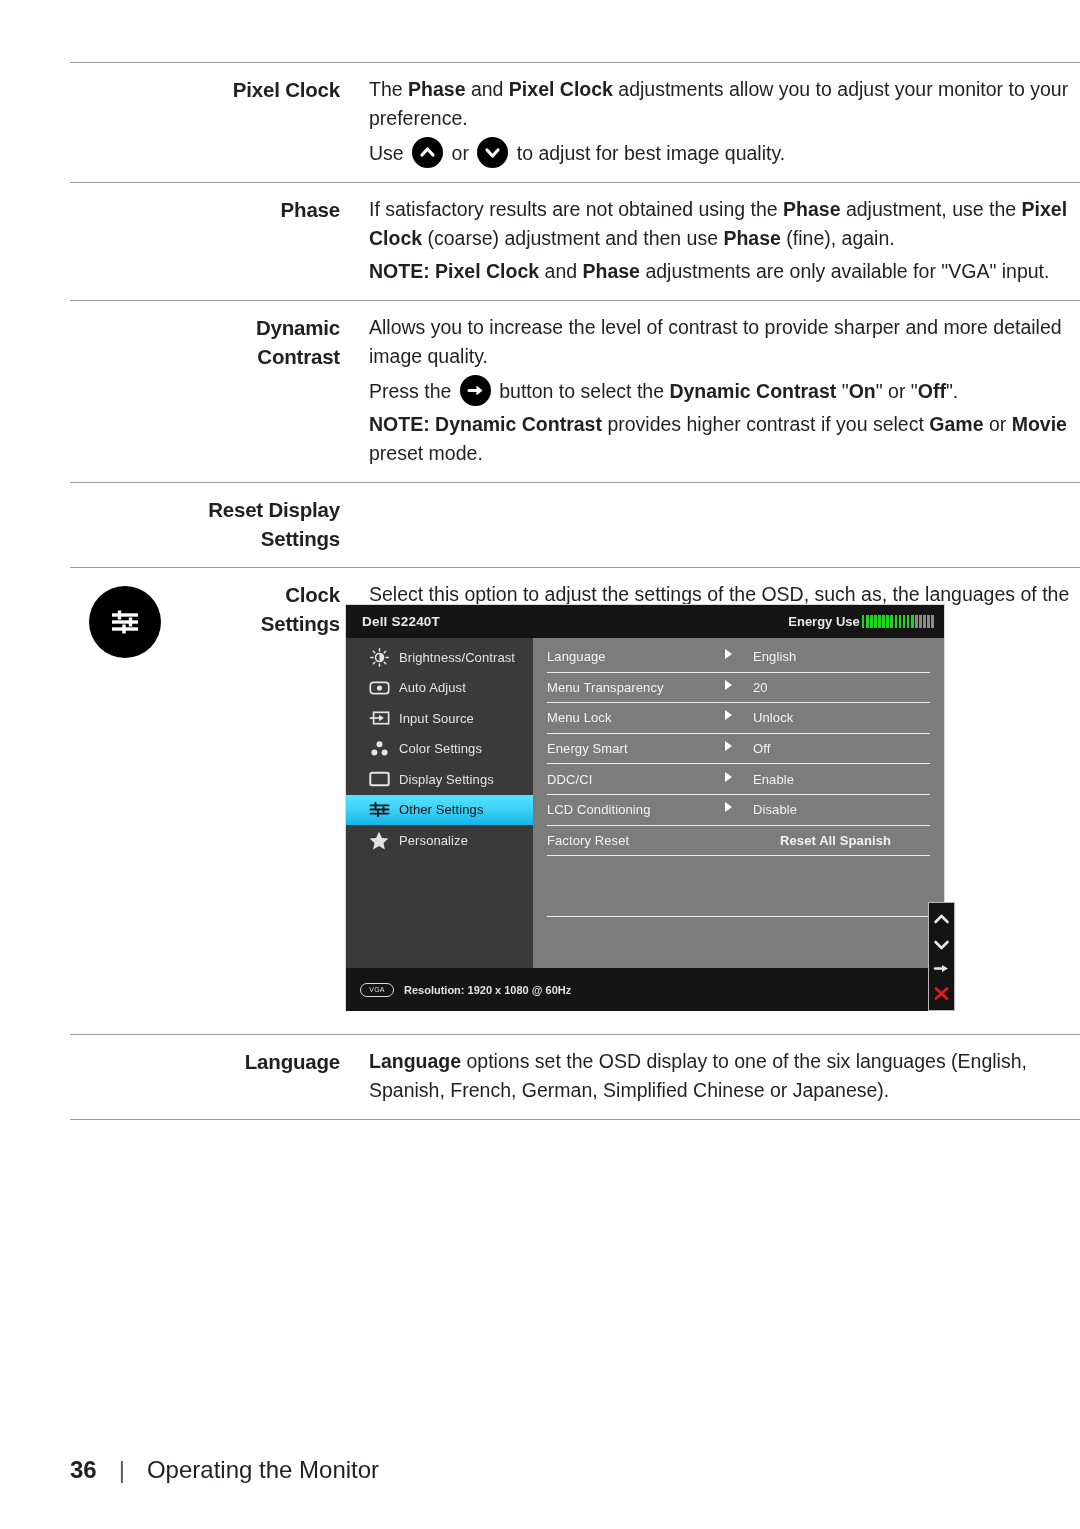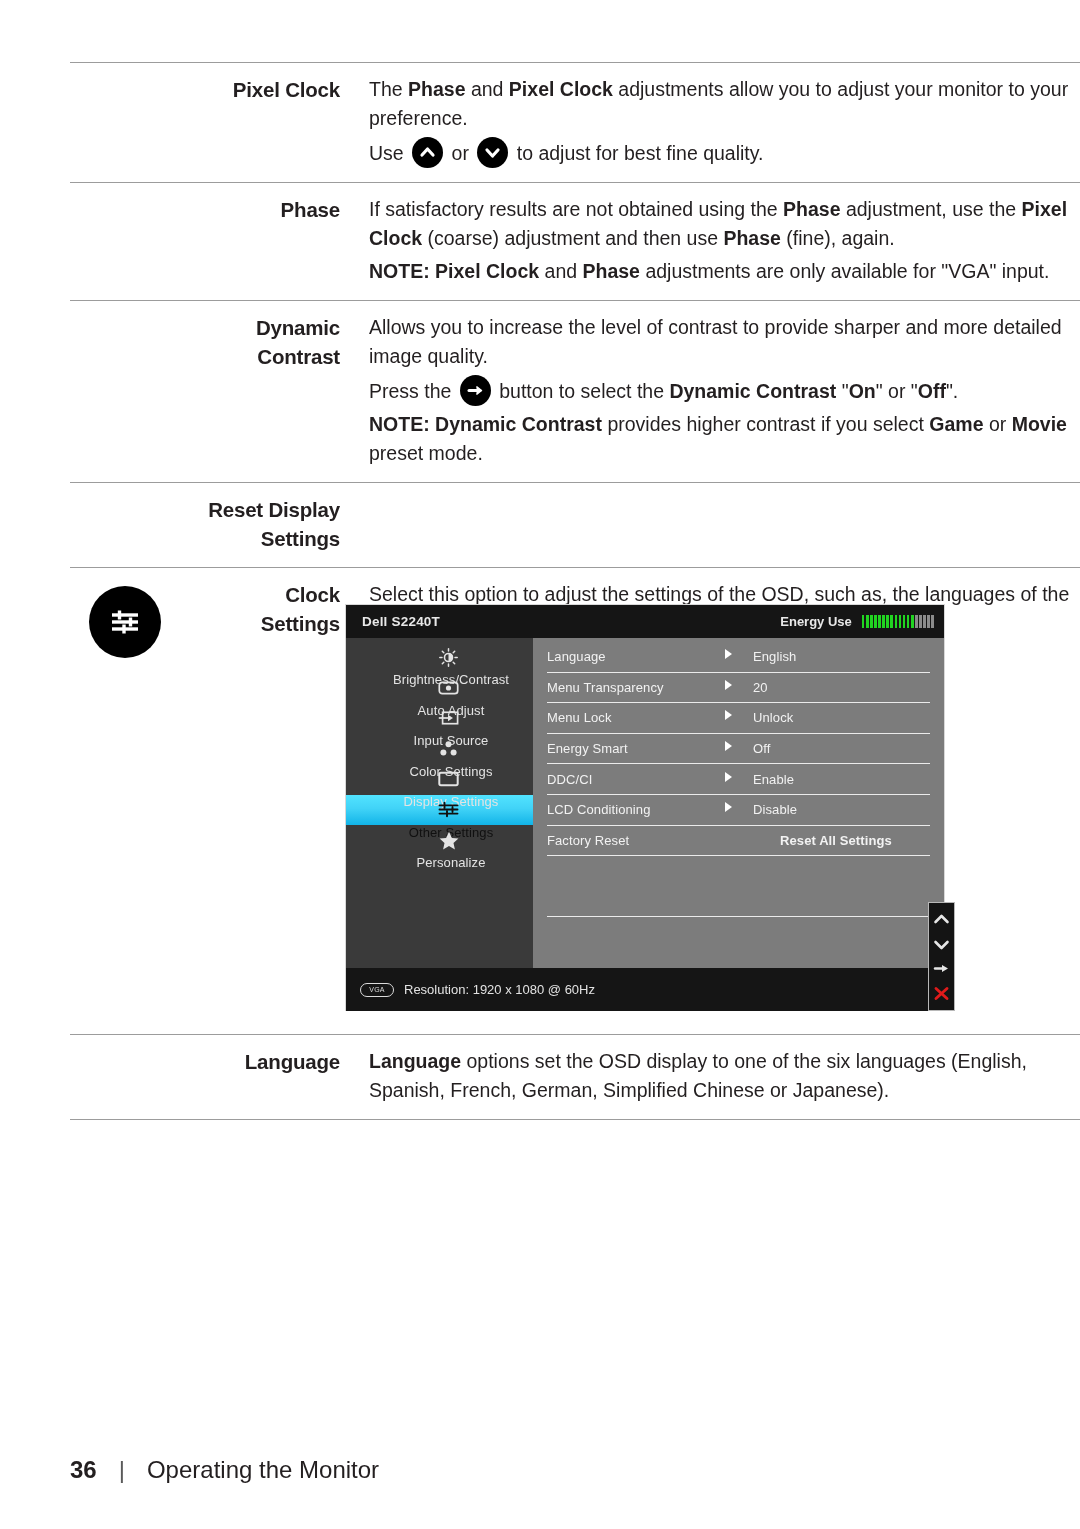--- a/index.html
+++ b/index.html
@@ -100,21 +100,21 @@
     align-items: center;
     justify-content: space-between;
     padding: 0 10px 0 16px;
   }
   .osd-title {
     color: #e8e8e8;
     font-size: 13.5px;
     font-weight: bold;
     letter-spacing: 0.2px;
   }
-  .energy-block { display: flex; align-items: center; gap: 10px; }
+  .energy-block { display: flex; align-items: center; gap: 2px; }
   .energy-label {
     color: #e8e8e8; font-size: 13px; font-weight: bold;
   }
   .energy-bars { display: flex; gap: 1.5px; align-items: center; }
   .ebar { width: 2.6px; height: 13px; background: #21d421; }
   .ebar.off { background: #8b8b8b; }
 
   .osd-body { display: flex; height: 330px; }
 
   .osd-left {
@@ -122,21 +122,20 @@
     background: #3a3a3a;
     padding-top: 4px;
   }
   .menu-item {
     display: flex;
     align-items: center;
     height: 30.5px;
     padding-left: 18px;
     color: #e3e3e3;
     font-size: 13px;
-    flex-direction: column;
   }
   .menu-item .mi-icon {
     width: 30px; flex: 0 0 30px;
     display: flex; align-items: center; justify-content: center;
   }
   .menu-item .mi-label { padding-left: 5px; letter-spacing: 0.1px; }
   .menu-item.selected {
     background: linear-gradient(to bottom, #52e3ff 0%, #41d3f7 45%, #12b4e8 100%);
     color: #101010;
   }
@@ -175,21 +174,21 @@
     padding-left: 14px;
     gap: 10px;
   }
   .vga-icon {
     width: 34px; height: 14px;
     border: 1.6px solid #dcdcdc;
     border-radius: 7px;
     display: flex; align-items: center; justify-content: center;
     color: #dcdcdc; font-size: 7px; letter-spacing: 0.3px;
   }
-  .res-text { color: #e2e2e2; font-size: 13px; }
+  .res-text { color: #e2e2e2; font-size: 11px; font-weight: bold; }
 
   .osd-nav {
     position: absolute;
     right: -11px; top: 297px;
     width: 27px; height: 109px;
     background: #141414;
     border: 1.5px solid #b8b8b8;
     display: flex;
     flex-direction: column;
     align-items: center;
@@ -228,21 +227,21 @@
             <svg width="31" height="31" viewBox="0 0 31 31">
                 <polyline points="10,18 15.5,12 21,18" fill="none" stroke="#fff" stroke-width="3.2" stroke-linecap="round" stroke-linejoin="round"></polyline>
               </svg>
           </span>
           <span>or</span>
           <span class="btn-glyph">
             <svg width="31" height="31" viewBox="0 0 31 31">
                 <polyline points="10,13 15.5,19 21,13" fill="none" stroke="#fff" stroke-width="3.2" stroke-linecap="round" stroke-linejoin="round"></polyline>
               </svg>
           </span>
-          <span>to adjust for best fine quality.</span>
+          <span>to adjust for best image quality.</span>
         </p>
       </div>
     </div>
 
     <div class="srow">
       <div class="icon-cell"></div>
       <div class="label-cell">Phase</div>
       <div class="desc-cell">
         <p><span>If satisfactory results are not obtained using the </span><b>Phase</b><span> adjustment, use the </span><b>Pixel Clock</b><span> (coarse) adjustment and then use </span><b>Phase</b><span> (fine), again.</span></p>
         <p><span class="note-lead">NOTE:</span><b> Pixel Clock</b><span> and </span><b>Phase</b><span> adjustments are only available for "VGA" input.</span></p>
@@ -463,21 +462,21 @@
             <div class="opt-row">
               <span class="opt-name">LCD Conditioning</span>
               <span class="opt-val">
                 <span class="caret"></span>
                 <span>Disable</span>
               </span>
             </div>
             <div class="opt-row">
               <span class="opt-name">Factory Reset</span>
               <span class="opt-val plain">
-                <span>Reset All Settings</span>
+                <span>Reset All Spanish</span>
               </span>
             </div>
             <div class="opt-row noline">&nbsp;</div>
             <div class="opt-row">&nbsp;</div>
           </div>
       </div>
 
       <div class="osd-footer">
         <span class="vga-icon">VGA</span>
         <span class="res-text">Resolution: 1920 x 1080 @ 60Hz</span>

